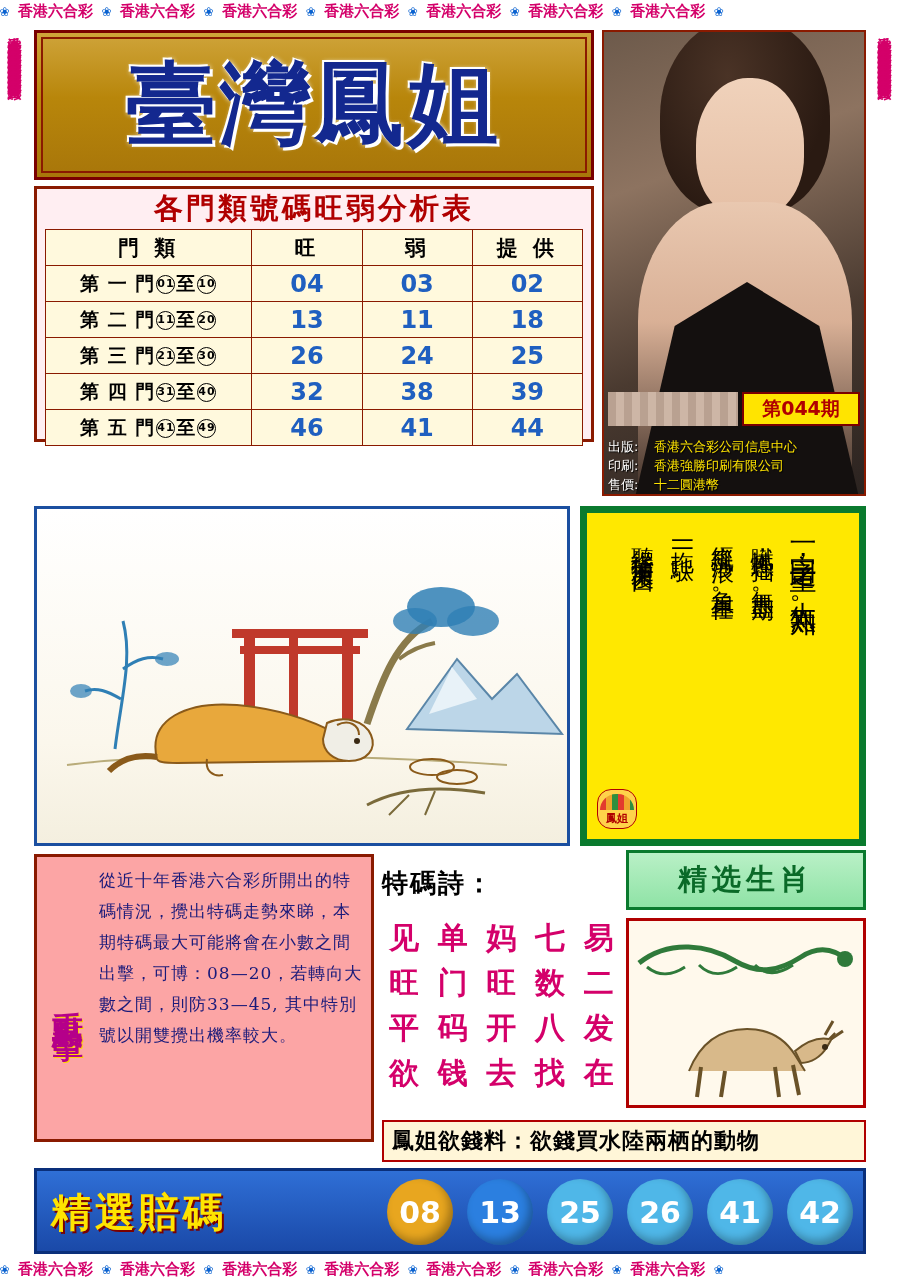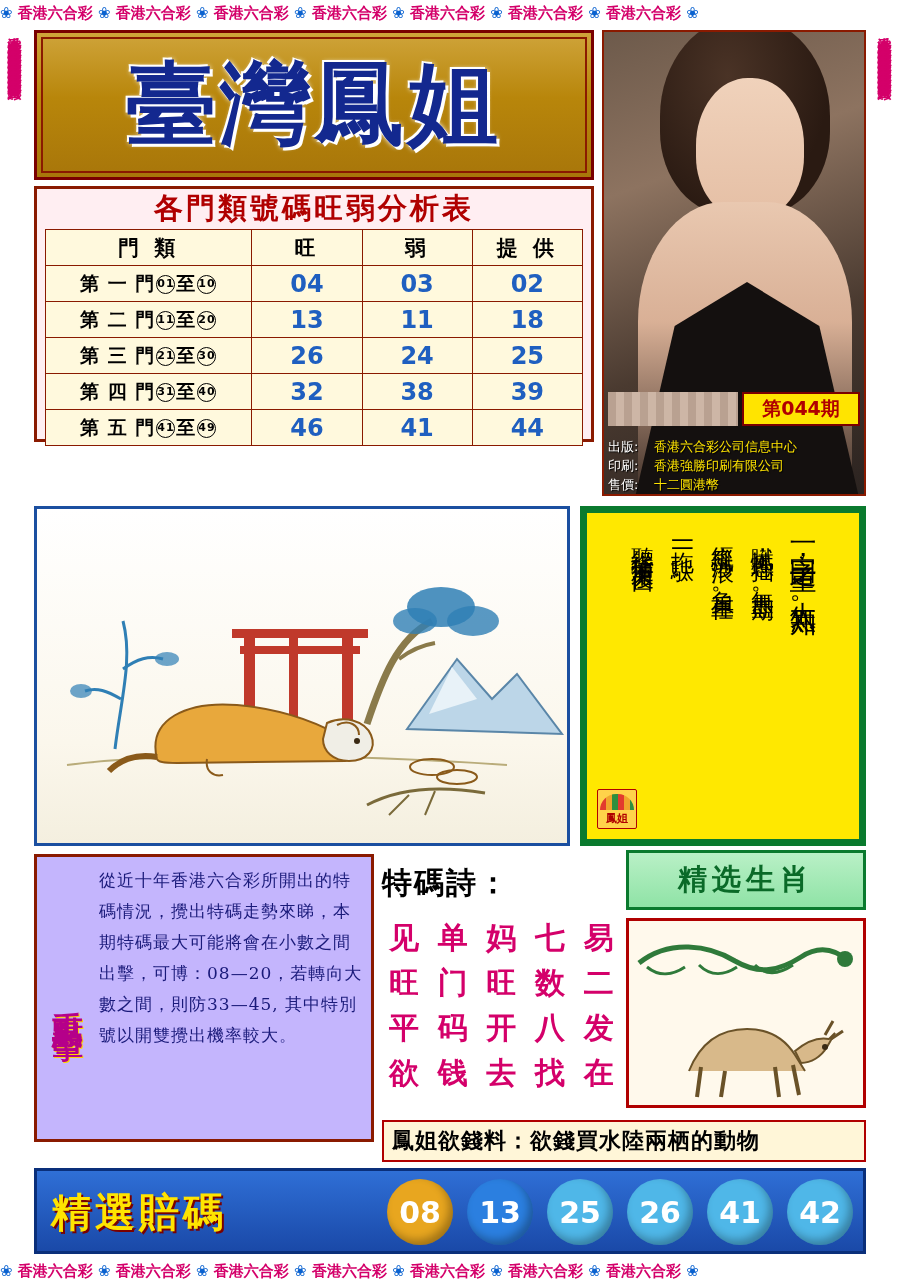--- a/index.html
+++ b/index.html
@@ -10,21 +10,21 @@
     overflow:hidden;position:relative;
   }
   .page{position:absolute;inset:0;background:#fff;}
 
   
   .border-strip{position:absolute;background:#fff;color:#d4006a;font-weight:bold;overflow:hidden;}
   .border-top{left:0;top:0;width:900px;height:26px;}
   .border-bottom{left:0;top:1258px;width:900px;height:26px;}
   .border-left{left:0;top:26px;width:30px;height:1232px;}
   .border-right{left:870px;top:26px;width:30px;height:1232px;}
-  .strip-h{white-space:nowrap;font-size:15px;line-height:26px;letter-spacing:0px;}
+  .strip-h{white-space:nowrap;font-size:15px;line-height:26px;letter-spacing:0px;font-family:Liberation Mono, monospace;}
   .strip-h span.d{color:#0a62d0;}
   .vert-txt{writing-mode:vertical-rl;text-orientation:upright;font-size:14px;line-height:30px;letter-spacing:1px;height:1232px;}
 
   .inner{position:absolute;left:30px;top:26px;width:840px;height:1232px;background:#fff;}
 
   
   .title-box{position:absolute;left:4px;top:4px;width:560px;height:150px;
     background:linear-gradient(180deg,#cfa43a 0%,#b8860b 45%,#a8760a 100%);
     border:3px solid #7a0000;box-sizing:border-box;padding-left:45px;}
   .title-box:after{content:"";position:absolute;inset:4px;border:2px solid #8a1a00;}
@@ -80,38 +80,38 @@
   .art-sky{position:absolute;inset:0;background:linear-gradient(180deg,#ffffff 0%,#fbf7ec 70%,#f4efdf 100%);}
 
   
   .poem-box{position:absolute;left:550px;top:480px;width:286px;height:340px;
     background:#ffe800;border:7px solid #0a7a2e;box-sizing:border-box;}
   .poem-inner{position:absolute;inset:6px;display:flex;flex-direction:row-reverse;justify-content:center;gap:10px;padding-top:10px;}
   .poem-col{writing-mode:vertical-rl;text-orientation:upright;font-size:23px;line-height:30px;
     color:#000;font-family:"DejaVu Serif","Liberation Serif",serif;letter-spacing:4px;}
   .poem-col.big{font-size:27px;}
   .stamp{position:absolute;left:10px;bottom:10px;width:38px;height:38px;background:#ffd24a;
-    border:1px solid #b00000;border-radius:2px;overflow:hidden;}
+    border:1px solid #b00000;border-radius:14px;overflow:hidden;}
   .stamp .arc{position:absolute;left:2px;top:4px;width:34px;height:16px;border-radius:17px 17px 0 0;
     background:repeating-linear-gradient(90deg,#e23b2e 0 6px,#f0a42c 6px 12px,#2f8f3e 12px 18px);}
   .stamp .ch{position:absolute;left:0;bottom:2px;width:38px;text-align:center;font-size:11px;color:#b00000;font-weight:bold;}
 
   
   .note-box{position:absolute;left:4px;top:828px;width:340px;height:288px;
-    background:#c4b5fd;border:3px solid #8a1a00;box-sizing:border-box;display:flex;}
+    background:#fca5a5;border:3px solid #8a1a00;box-sizing:border-box;display:flex;}
   .note-left{width:62px;flex:none;display:flex;align-items:center;justify-content:center;}
   .note-left .vtxt{writing-mode:vertical-rl;text-orientation:upright;font-size:31px;font-weight:bold;
     color:#b5008a;letter-spacing:6px;font-family:"DejaVu Serif","Liberation Serif",serif;
     text-shadow:1px 1px 0 #ffd400;}
   .note-right{flex:1;padding:8px 8px 8px 0;font-size:17px;line-height:31px;color:#1a1a7a;
     font-family:"DejaVu Serif","Liberation Serif",serif;letter-spacing:1px;}
 
   
   .tema-head{position:absolute;left:352px;top:828px;width:232px;height:58px;display:flex;align-items:center;
-    font-size:30px;font-weight:bold;color:#000;letter-spacing:2px;
+    font-size:26px;font-weight:bold;color:#000;letter-spacing:2px;
     font-family:"DejaVu Serif","Liberation Serif",serif;}
   .tema-grid{position:absolute;left:352px;top:890px;width:336px;height:198px;}
   .tema-row{display:flex;height:45px;align-items:center;justify-content:space-between;}
   .tema-ch{width:44px;text-align:center;font-size:30px;font-weight:bold;color:#d4006a;
     font-family:"DejaVu Serif","Liberation Serif",serif;}
 
   
   .zodiac-head{position:absolute;left:596px;top:824px;width:240px;height:60px;
     background:linear-gradient(180deg,#b9f0c6 0%,#8fe3a6 100%);
     border:3px solid #0a7a2e;box-sizing:border-box;display:flex;align-items:center;justify-content:center;

